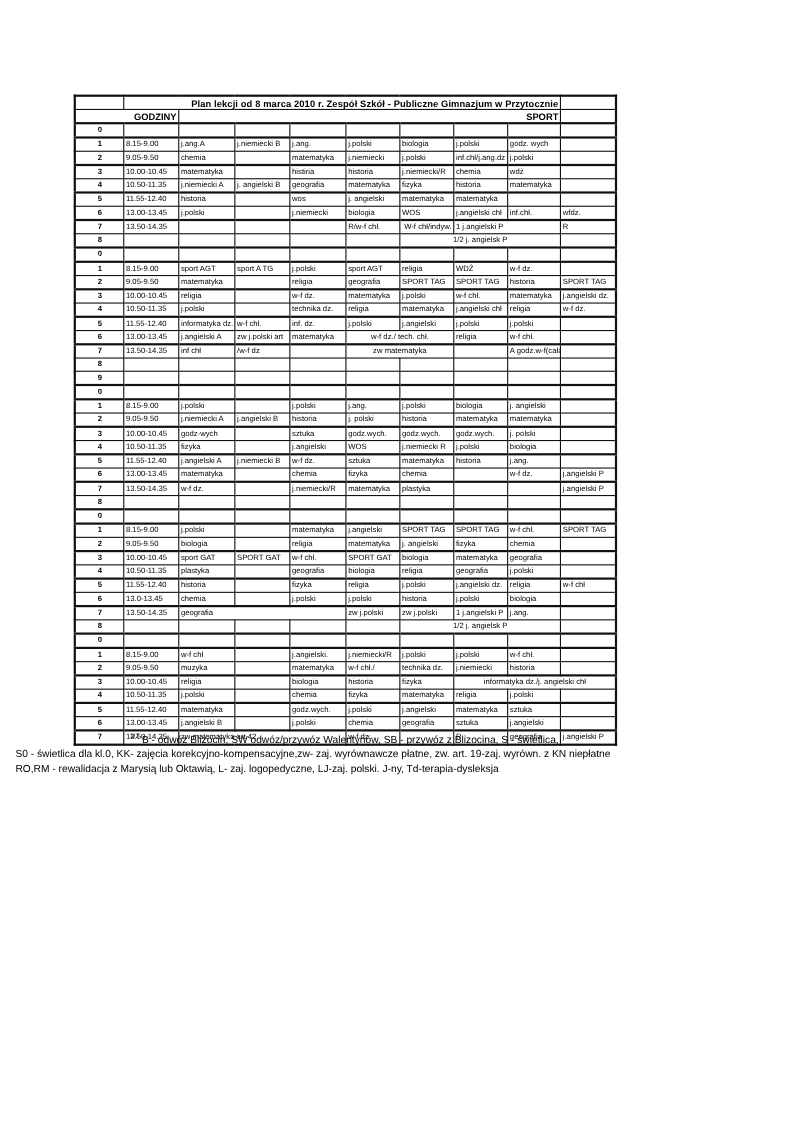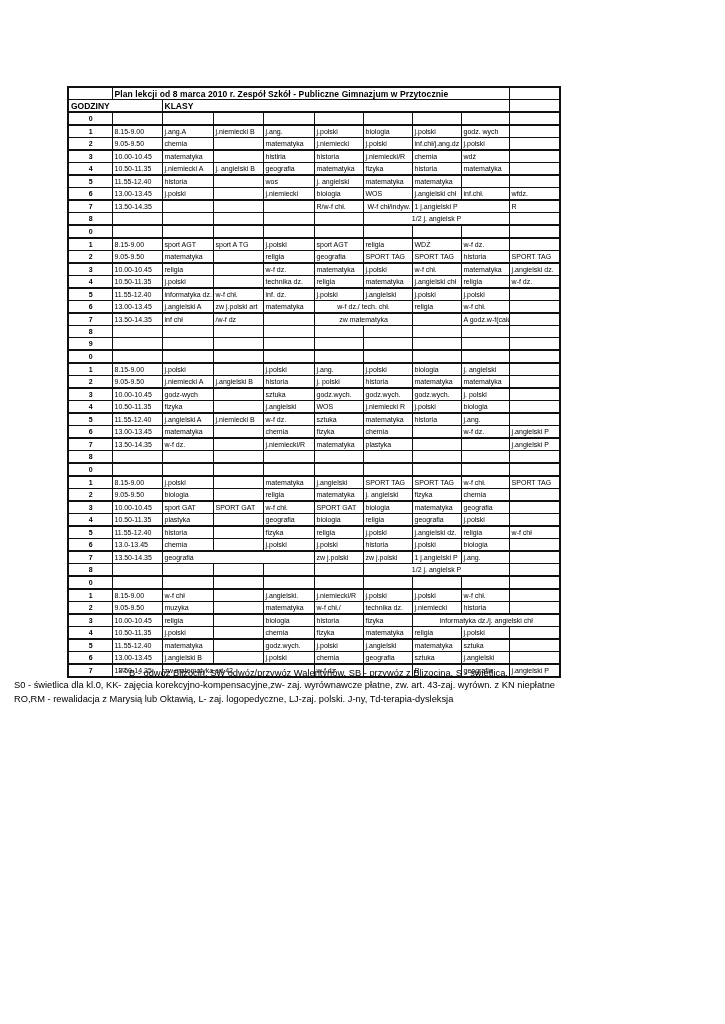--- a/index.html
+++ b/index.html
@@ -21,21 +21,21 @@
     padding:0 1px 0 2px;
     font-size:7px;
     line-height:10px;
     vertical-align:middle;
     overflow:hidden;
     white-space:nowrap;
   }
   tr.tt td{border-top-width:2px;}
   td.num{font-weight:bold;text-align:center;font-size:7.5px;padding:0;}
   td.time{font-size:7px;}
-  tr.hdr td{font-weight:bold;text-align:left;font-size:8.5px;}
+  tr.hdr td{font-weight:bold;text-align:right;font-size:8.5px;}
   td.title-cell{
     font-weight:bold;font-size:8.8px;text-align:left;padding-left:5px;
     letter-spacing:0.1px;
   }
   td.ctr{text-align:center;}
   td.rt{text-align:right;padding-right:1px;}
   td.big{font-size:10px;}
   td.sm{font-size:6px;}
   td.xs{font-size:3.6px;line-height:4px;}
 
@@ -68,21 +68,21 @@
       <col style="width:51px">
     </colgroup>
     <tbody id="tt">
       <tr class="hdr">
         <td></td>
         <td colspan="8" class="title-cell">Plan lekcji od 8 marca 2010 r.  Zespół Szkół - Publiczne Gimnazjum w Przytocznie</td>
         <td></td>
       </tr>
       <tr class="hdr">
         <td colspan="2">GODZINY</td>
-        <td colspan="7">KLASY</td>
+        <td colspan="7">SPORT</td>
         <td></td>
       </tr>
     <tr class="tt">
           <td class="num">0</td>
           <td class="time"></td>
           <td></td>
           <td></td>
           <td></td>
           <td></td>
           <td></td>
@@ -604,17 +604,17 @@
           <td class="big">R</td>
           <td>geografia</td>
           <td>j.angielski P</td>
         </tr>
       </tbody>
   </table>
 
   <div class="fn1"><sup>1/2</sup><span> B - odwóz Blizocin, SW odwóz/przywóz Walentynów, SB - przywóz z Blizocina, S - świetlica,</span></div>
 
   <div class="fn-block">
-    <div>S0 - świetlica dla kl.0, KK- zajęcia korekcyjno-kompensacyjne,zw- zaj. wyrównawcze płatne, zw. art. 43-zaj. wyrówn. z KN niepłatne</div>
+    <div>S0 - świetlica dla kl.0, KK- zajęcia korekcyjno-kompensacyjne,zw- zaj. wyrównawcze płatne, zw. art. 19-zaj. wyrówn. z KN niepłatne</div>
     <div>RO,RM - rewalidacja z Marysią lub Oktawią, L- zaj. logopedyczne, LJ-zaj. polski. J-ny, Td-terapia-dysleksja</div>
   </div>
 
 </div>
 
 </body></html>

